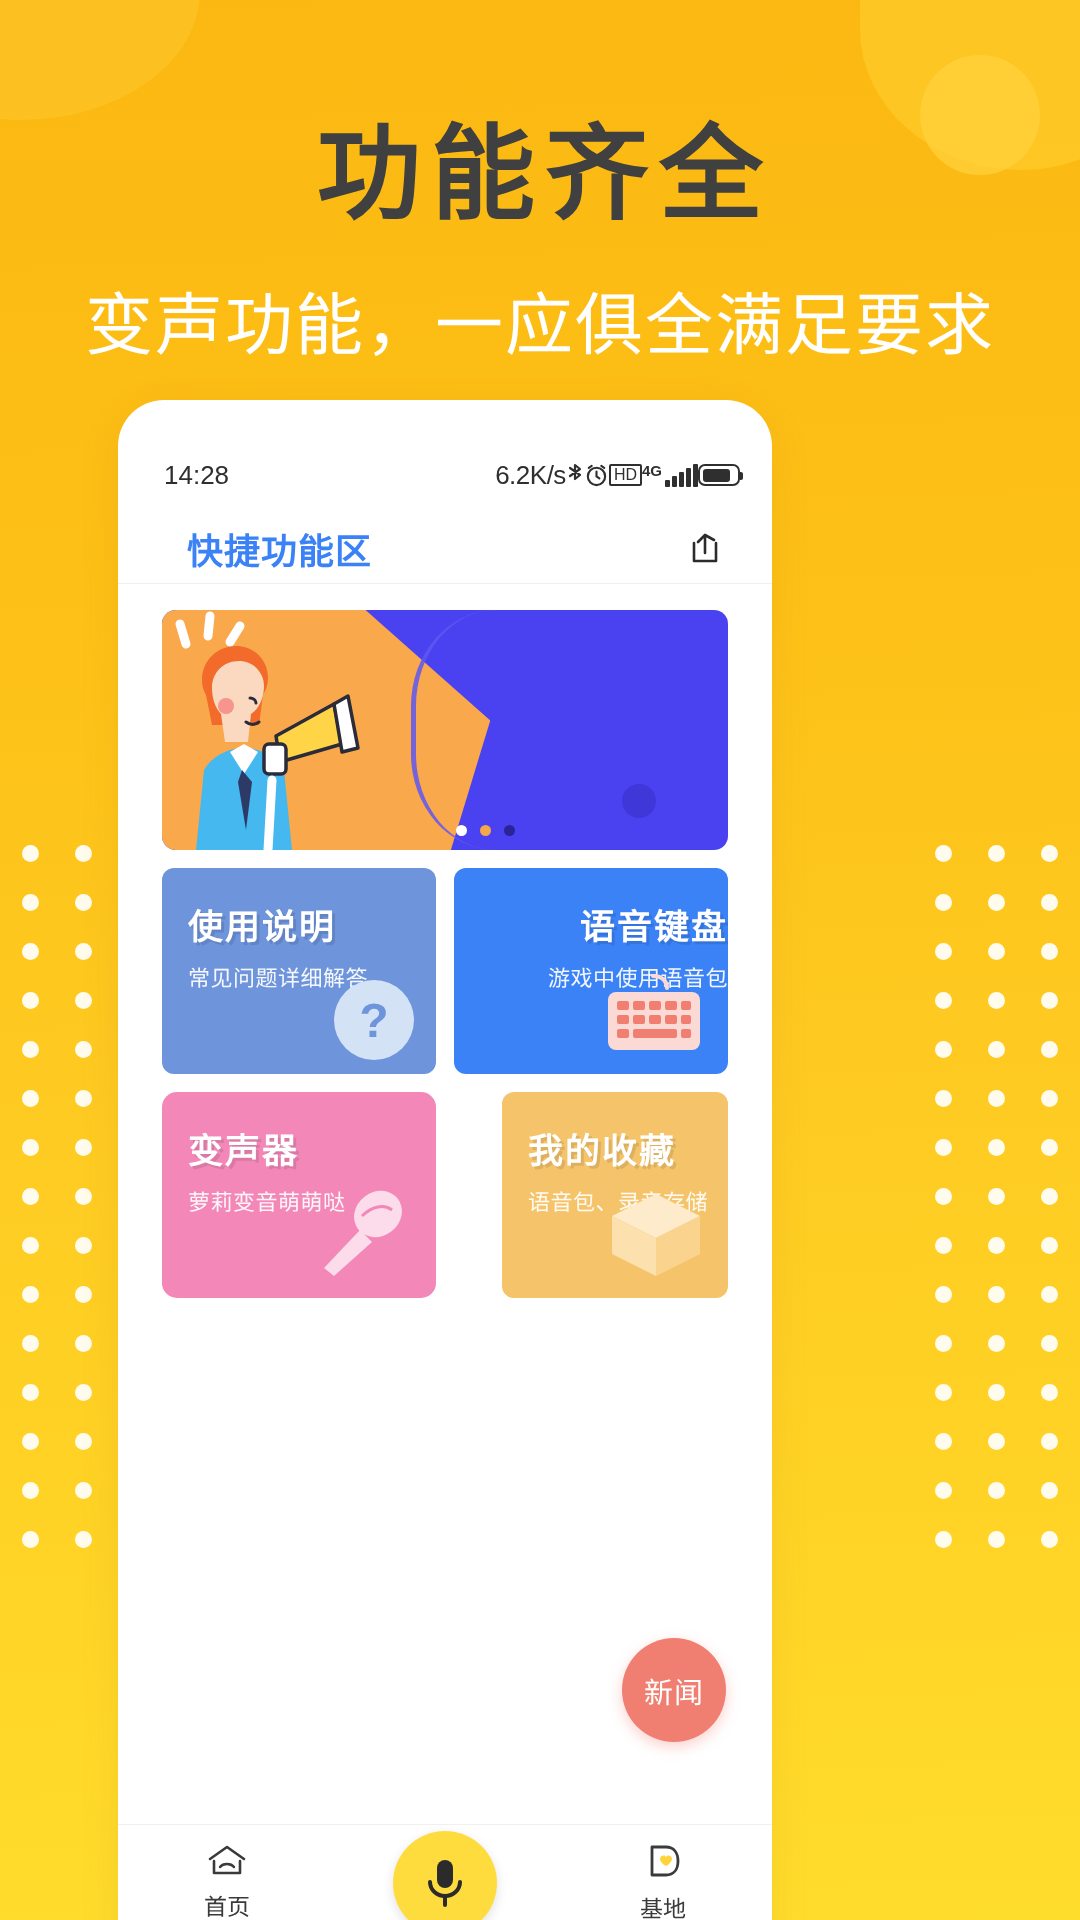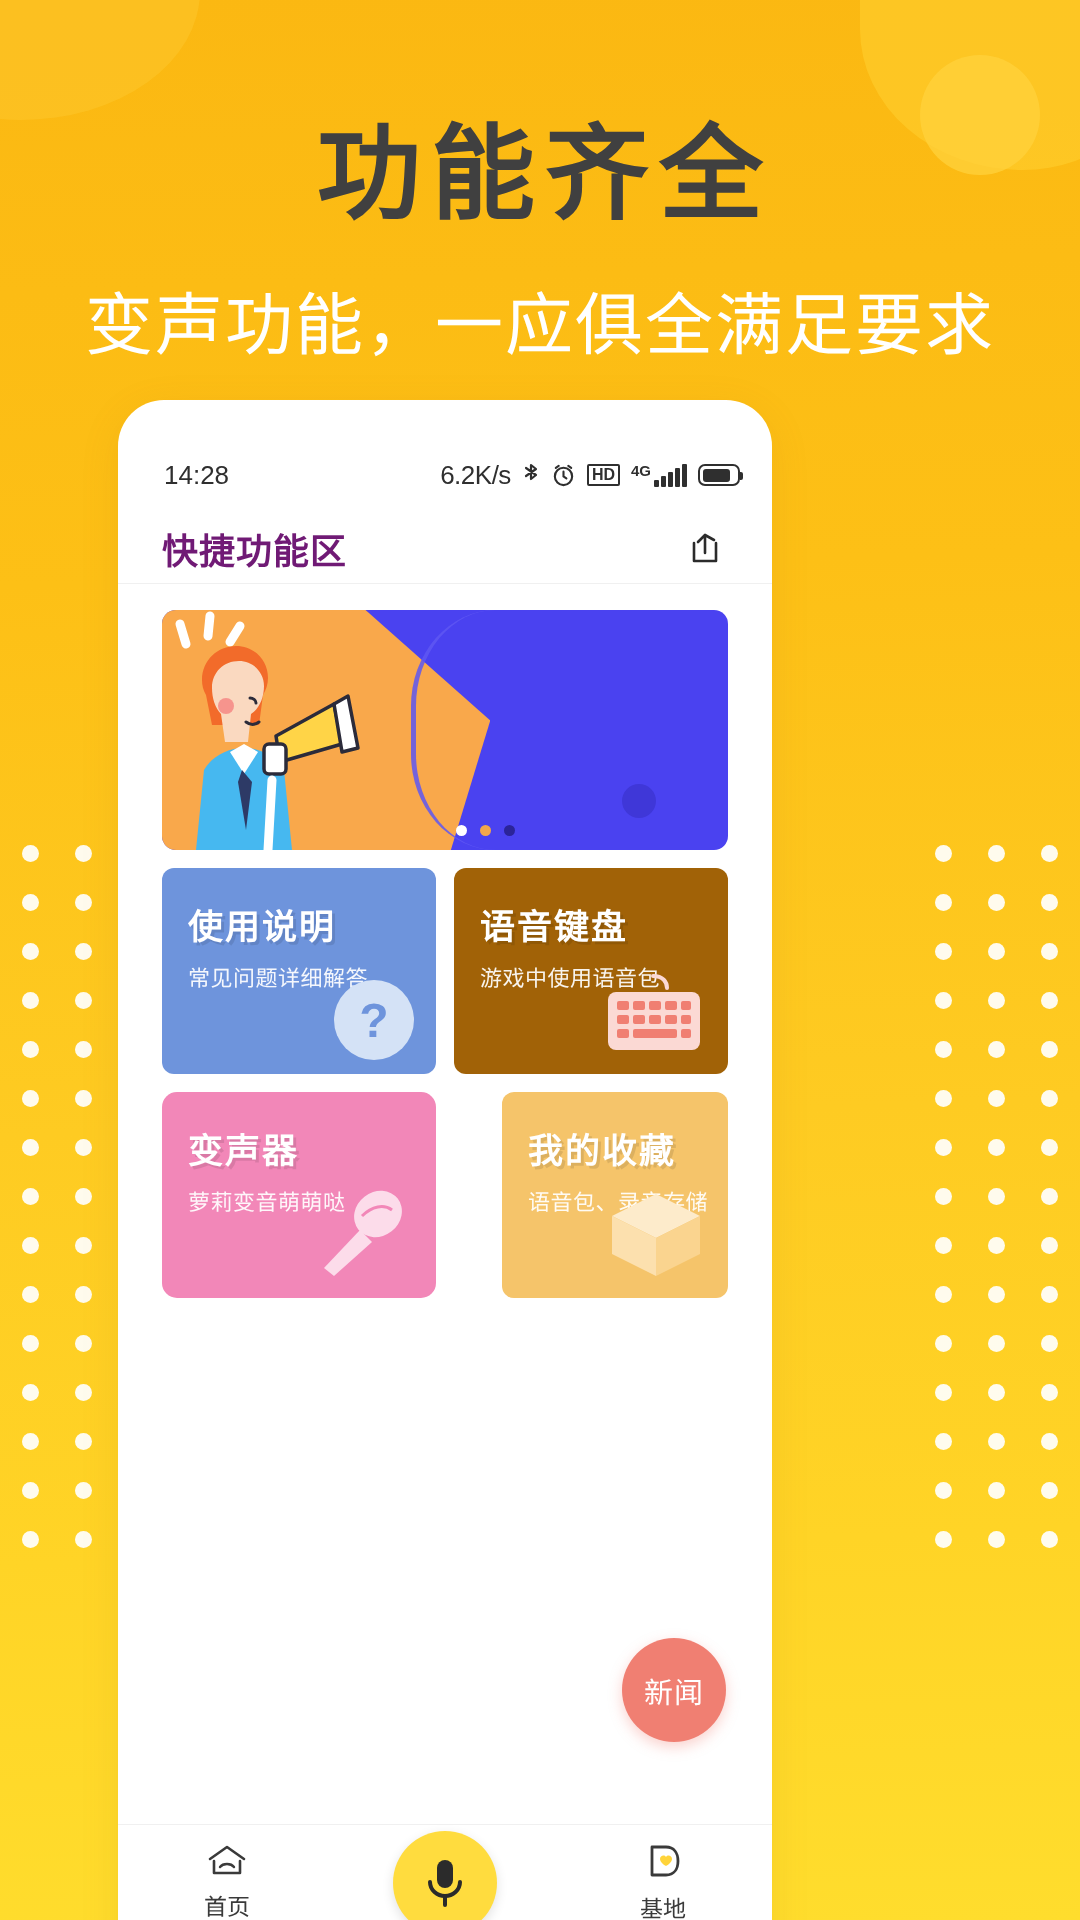--- a/index.html
+++ b/index.html
@@ -52,43 +52,43 @@
     box-shadow:0 10px 40px rgba(160,100,0,.10);
   }
 
   
   .statusbar {
     height:74px; padding:0 32px 0 46px;
     display:flex; align-items:center; justify-content:space-between;
     margin-top:38px;
     font-size:26px; color:#2f2f2f;
   }
-  .sb-right { display:flex; align-items:center; gap:11px; }
+  .sb-right { display:flex; align-items:center; }
   .sb-speed { font-size:26px; letter-spacing:-.5px; }
   .ico { display:inline-flex; align-items:center; }
   .hd-box {
-    border:2.5px solid #2f2f2f; border-radius:2px; font-size:16px; font-weight:700;
+    border:2.5px solid #2f2f2f; border-radius:2px; font-size:16px; font-weight:400;
     padding:1px 3px; line-height:1; letter-spacing:0;
   }
   .sig { display:flex; align-items:flex-end; gap:2px; height:22px; }
   .sig b { display:block; width:5px; background:#2f2f2f; border-radius:1px; }
   .sig b:nth-child(1){height:7px} .sig b:nth-child(2){height:11px}
   .sig b:nth-child(3){height:15px} .sig b:nth-child(4){height:19px} .sig b:nth-child(5){height:23px}
   .sig-wrap { display:flex; align-items:flex-end; gap:3px; }
   .sig-4g { font-size:15px; font-weight:700; line-height:1; margin-bottom:9px; }
   .batt { width:42px; height:22px; border:2.5px solid #2f2f2f; border-radius:7px; position:relative; padding:2.5px; }
   .batt::after { content:""; position:absolute; right:-5px; top:6px; width:3px; height:8px; background:#2f2f2f; border-radius:0 2px 2px 0; }
   .batt i { display:block; height:100%; width:82%; background:#2f2f2f; border-radius:3px; }
 
   
   .appbar {
     height:72px; padding:0 44px; display:flex; align-items:center; justify-content:space-between;
     border-bottom:1px solid #f0f0f0;
   }
-  .appbar h1 { font-size:36px; font-weight:700; color:#701a75; letter-spacing:1px; }
+  .appbar h1 { font-size:36px; font-weight:700; color:#3b82f6; letter-spacing:1px;margin-left:25px; }
   .share-btn { width:46px; height:46px; display:flex; align-items:center; justify-content:center; cursor:pointer; }
 
   
   .content { padding:26px 44px 0; }
 
   
   .banner {
     position:relative; height:240px; border-radius:14px; overflow:hidden;
     background:#4A42F0;
   }
@@ -118,21 +118,21 @@
   .grid { display:grid; grid-template-columns:1fr 1fr; gap:18px; margin-top:18px; }
   .card {
     position:relative; height:206px; border-radius:12px; padding:30px 0 0 26px; overflow:hidden;
   }
   .card h3 {
     font-size:35px; font-weight:800; color:#fff; letter-spacing:2px;
     text-shadow:3px 3px 0 rgba(0,0,0,.10);
   }
   .card p { margin-top:11px; font-size:22px; color:rgba(255,255,255,.93); letter-spacing:.5px; }
   .c-blue   { background:#6E94DC; }
-  .c-red    { background:#a16207; }
+  .c-red    { background:#3b82f6;text-align:right; }
   .c-pink   { background:#F287B8;border-radius:15px; }
   .c-orange { background:#F5C46A;margin-left:48px; }
   .card .art { position:absolute; right:22px; bottom:14px; }
 
   .qmark {
     width:80px; height:80px; border-radius:50%; background:#D4E2F6;
     display:flex; align-items:center; justify-content:center;
     font-size:48px; font-weight:700; color:#6E94DC;
   }
 

